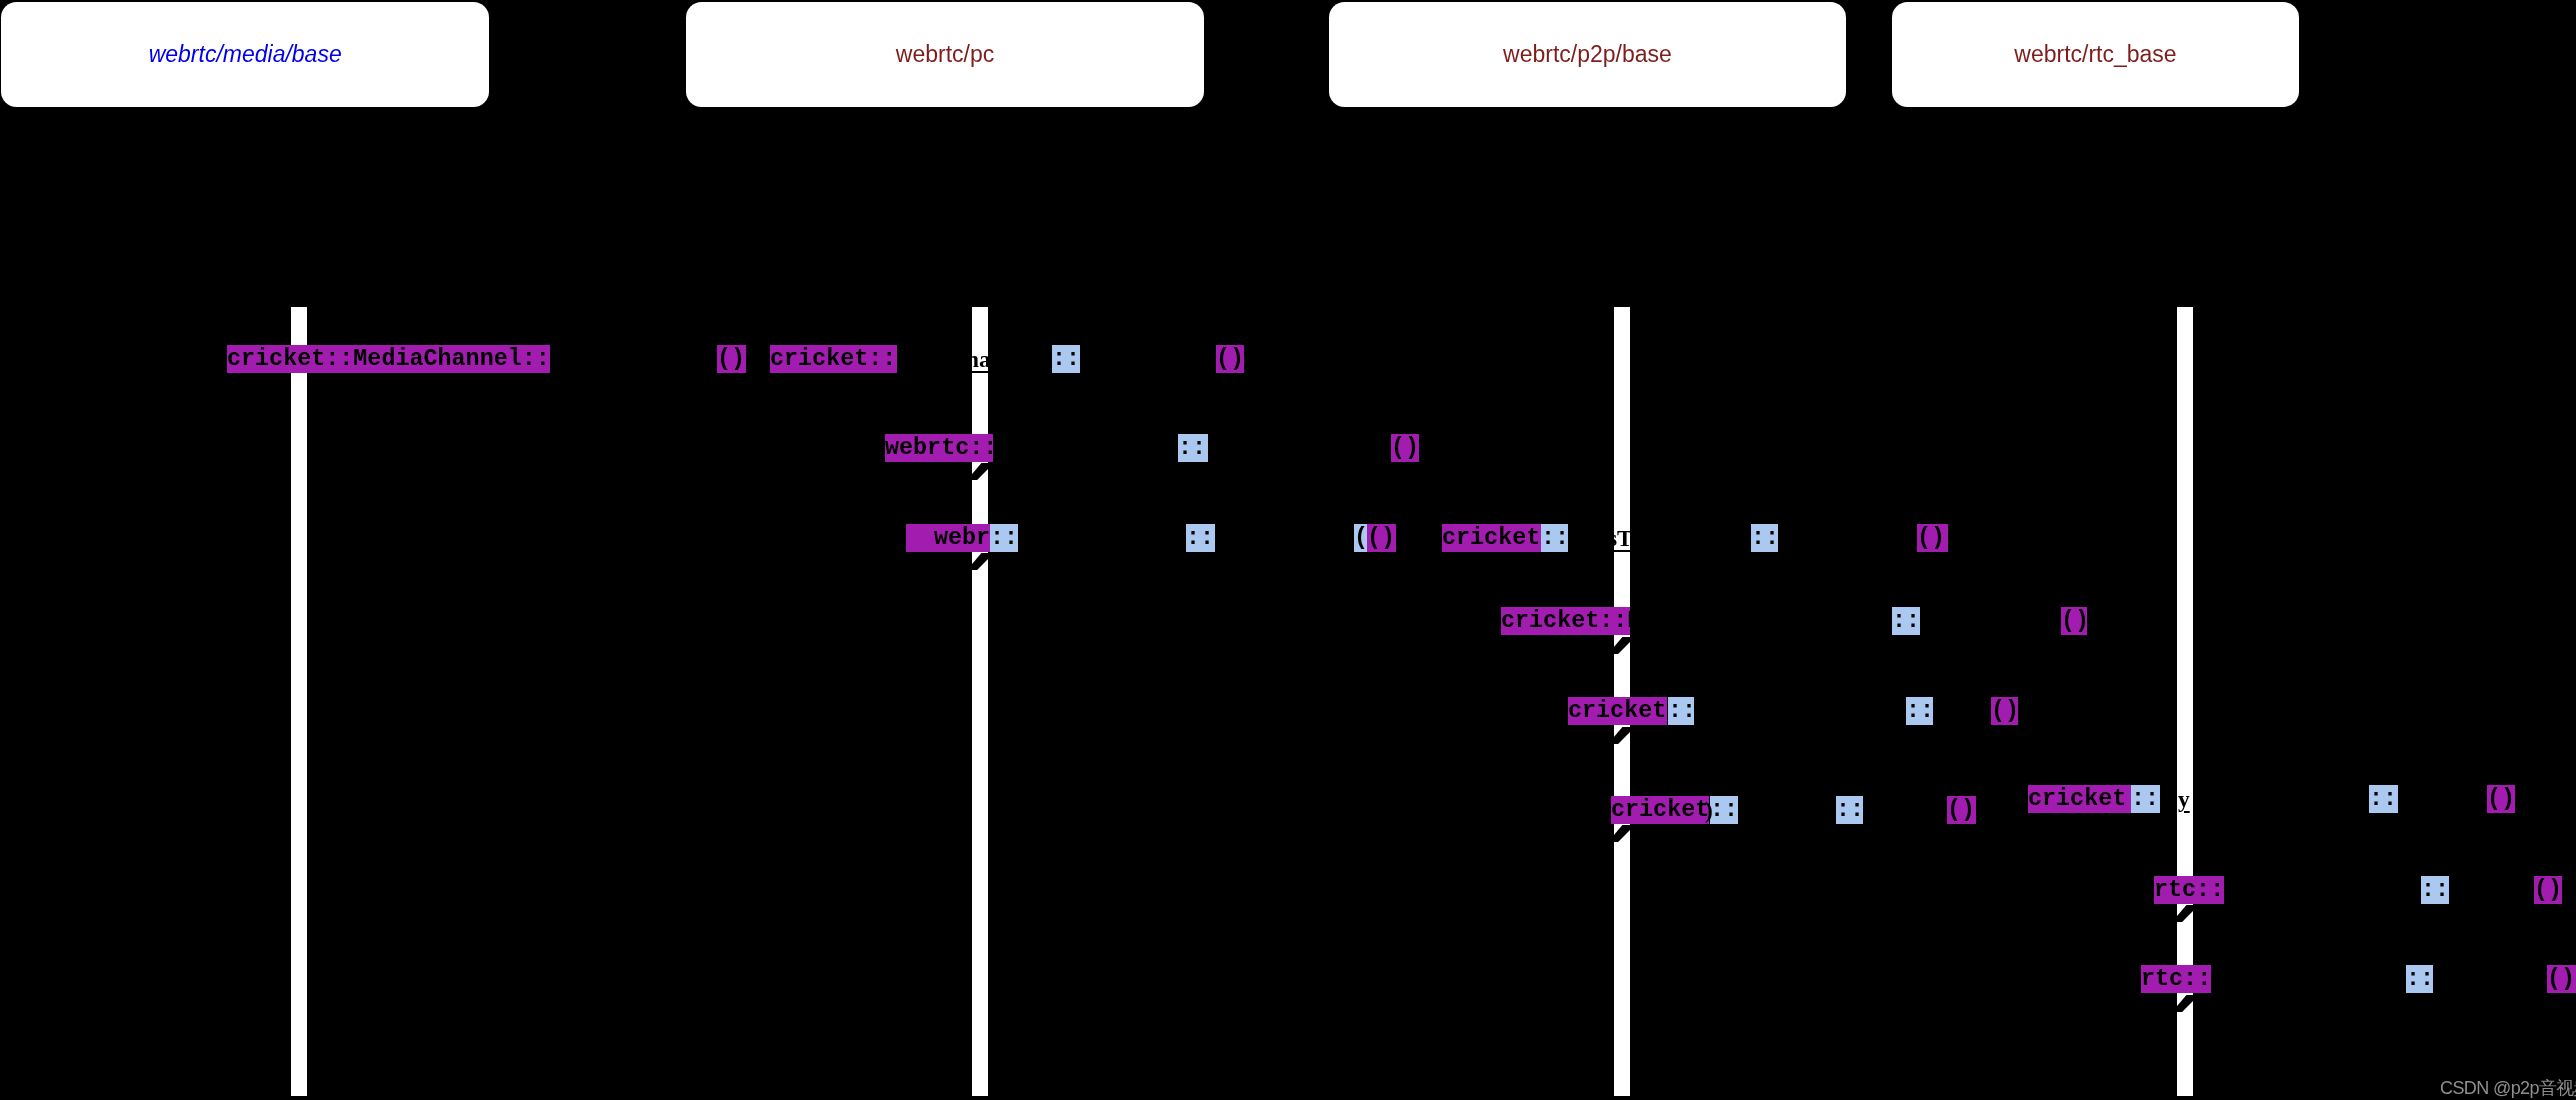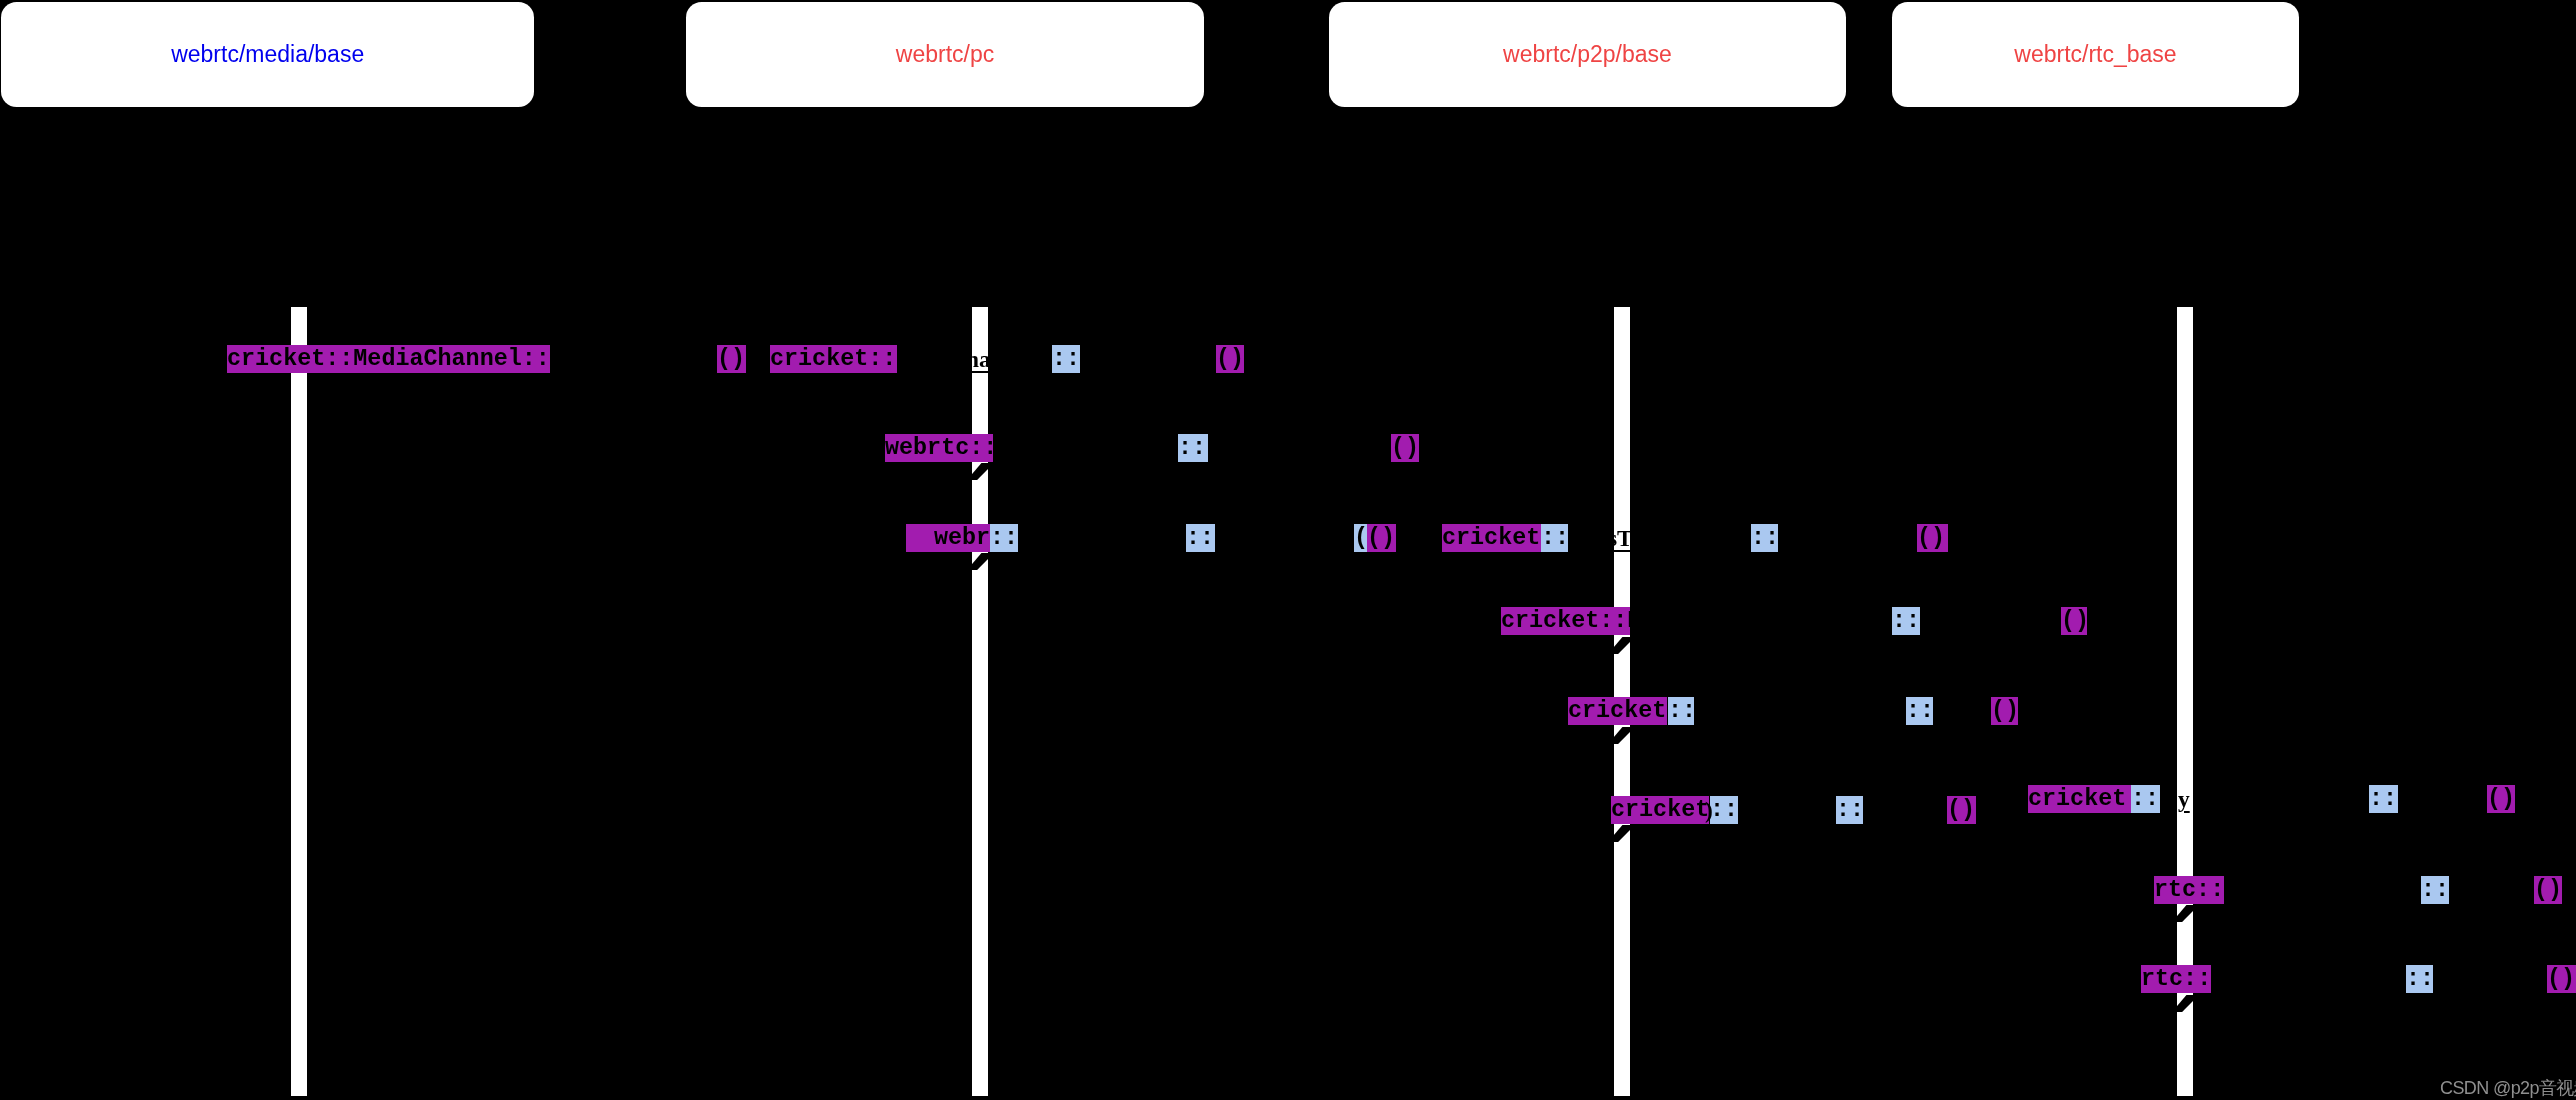--- a/index.html
+++ b/index.html
@@ -1,41 +1,41 @@
 <!DOCTYPE html>
 <html style="font-size:9.6px"><head>
 <meta charset="utf-8">
 <style>
   html,body{margin:0;padding:0;background:#000;}
   #screen{position:relative;width:2576px;height:1100px;background:#000;overflow:hidden;
           font-family:"Liberation Sans",sans-serif;}
   .actor{position:absolute;top:2.4px;height:105px;background:#fff;border-radius:15.6px;
          display:flex;align-items:center;justify-content:center;
-         font-size:23px;color:#ef4444;z-index:1;}
+         font-size:23px;color:#7f1d1d;z-index:1;}
   .actor.link{color:#0000ee;}
   .lifeline{position:absolute;background:#fff;z-index:1;}
   .frag{position:absolute;height:27.6px;line-height:29px;
         font-family:"Liberation Mono","DejaVu Sans Mono",monospace;
         font-weight:bold;font-size:23.4px;color:#000;white-space:pre;
         overflow:hidden;z-index:2;}
   .frag.white{background:#a21caf;}
   .frag.hl{background:#aac8f0;}
   .frag.bar{background:transparent;z-index:3;font-family:Liberation Serif, serif;}
   .frag.u{text-decoration:underline;text-underline-offset:3.6px;text-decoration-thickness:1.8px;}
   .notch{position:absolute;width:18px;height:17px;background:#000;z-index:4;
          clip-path:polygon(58% 0,100% 0,100% 30%,34% 100%,0 100%,0 72%);}
   .watermark{position:absolute;left:2440px;top:1076px;font-size:18px;color:#8f8f8f;
              letter-spacing:-0.6px;z-index:5;white-space:nowrap;}
 </style>
 </head>
 <body>
 
 <div id="screen">
   <div id="actors">
-      <div class="actor link" style="left: 1.2px; width: 533px;">webrtc/media/base</div>
+      <div class="actor link" style="left: 1.2px; width: 488px; font-style: italic;">webrtc/media/base</div>
       <div class="actor" style="left: 686px; width: 518px;">webrtc/pc</div>
       <div class="actor" style="left: 1329px; width: 517px;">webrtc/p2p/base</div>
       <div class="actor" style="left: 1892px; width: 407px;">webrtc/rtc_base</div>
     </div>
   <div id="lifelines">
       <div class="lifeline" style="left: 291px; top: 307px; width: 16px; height: 789px;"></div>
       <div class="lifeline" style="left: 972px; top: 307px; width: 16px; height: 789px;"></div>
       <div class="lifeline" style="left: 1614px; top: 307px; width: 16px; height: 789px;"></div>
       <div class="lifeline" style="left: 2177px; top: 307px; width: 16px; height: 789px;"></div>
     </div>

